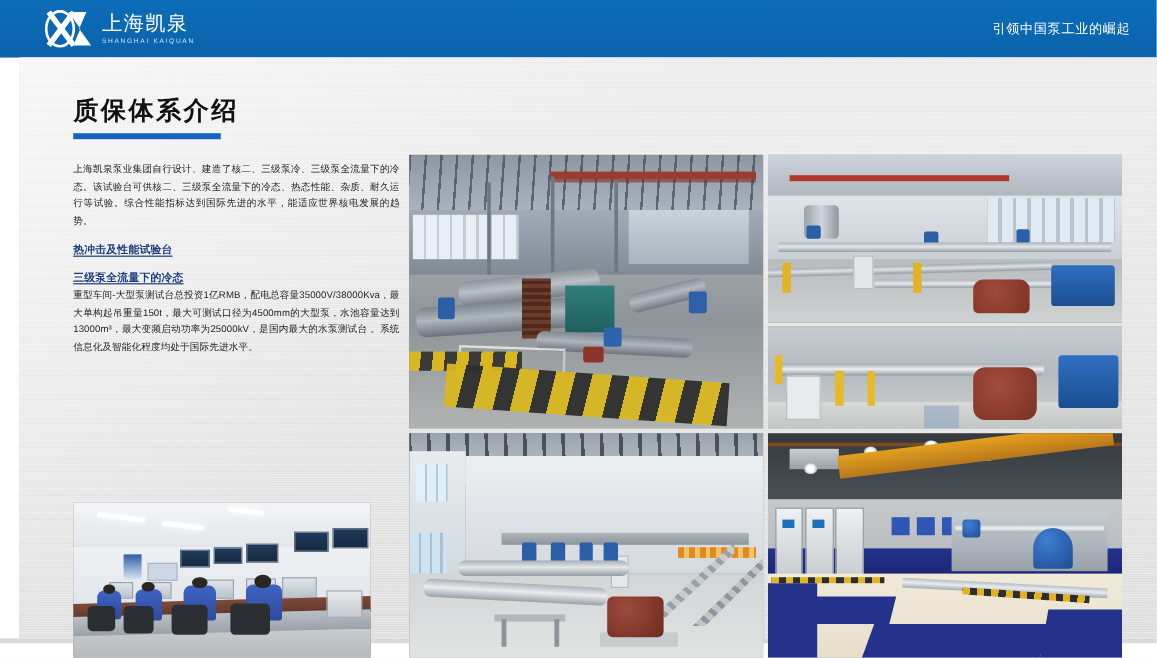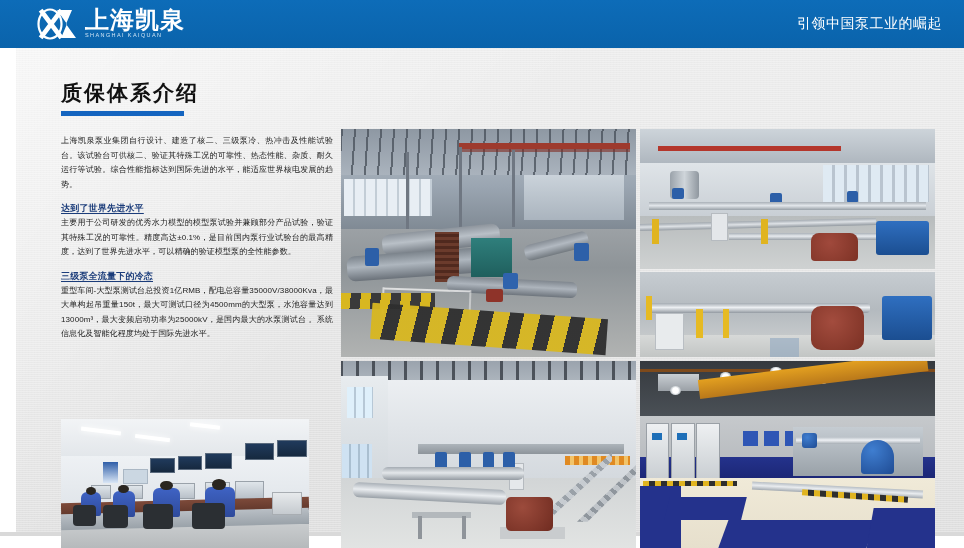--- a/index.html
+++ b/index.html
@@ -31,31 +31,31 @@
     width: 42px; height: 34px;
     position: relative;
     flex: 0 0 auto;
   }
   .logo-mark svg { display: block; }
   .logo-text {
     margin-left: 7px;
     display: flex; flex-direction: column; justify-content: center;
   }
   .logo-cn {
-    font-size: 24px; font-weight: bold; color: #ffffff;
+    font-size: 17px; font-weight: normal; color: #ffffff;
     letter-spacing: 1px; line-height: 20px;
   }
   .logo-en {
     font-size: 5.5px; color: #cfe4f5; letter-spacing: 1.4px;
     line-height: 8px; margin-top: 1px;
   }
   .header-tagline {
     position: absolute; right: 22px; top: 50%;
     transform: translateY(-50%);
-    font-size: 14px; color: #ffffff; letter-spacing: 0.5px;
+    font-size: 11px; color: #ffffff; letter-spacing: 0.5px;
     white-space: nowrap;
   }
 
   
   .canvas {
     position: absolute; left: 16px; top: 48px;
     width: 964px; height: 484px;
     background: #e9e9e9;
     background-image:
       linear-gradient(135deg, rgba(255,255,255,0.55) 0%, rgba(255,255,255,0) 40%),
@@ -395,26 +395,25 @@
 
   <div class="canvas">
 
     <div class="text-col">
       <div class="page-title">质保体系介绍</div>
       <div class="title-rule"></div>
 
       <div class="sections">
 
         <div class="section">
-          <div class="section-body">上海凯泉泵业集团自行设计、建造了核二、三级泵冷、热冲击及性能试验台。该试验台可供核二、验证其特殊工况的可靠性、热态性能、杂质、耐久运行等试验。综合性能指标达到国际先进的水平，能适应世界核电发展的趋势。</div>
+          <div class="section-body">上海凯泉泵业集团自行设计、建造了核二、三级泵冷、三级泵全流量下的冷态。该试验台可供核二、三级泵全流量下的冷态、热态性能、杂质、耐久运行等试验。综合性能指标达到国际先进的水平，能适应世界核电发展的趋势。</div>
         </div>
 
         <div class="section">
-          <div class="section-head">达到了世界先进水平</div>
-          <div class="section-body">主要用于公司研发的优秀水力模型的模型泵试验并兼顾部分产品试验，验证其特殊工况的可靠性。精度高达±0.1%，是目前国内泵行业试验台的最高精度，达到了世界先进水平，可以精确的验证模型泵的全性能参数。</div>
+          <div class="section-head">热冲击及性能试验台</div>
         </div>
 
         <div class="section">
           <div class="section-head">三级泵全流量下的冷态</div>
           <div class="section-body">重型车间-大型泵测试台总投资1亿RMB，配电总容量35000V/38000Kva，最大单构起吊重量150t，最大可测试口径为4500mm的大型泵，水池容量达到13000m³，最大变频启动功率为25000kV，是国内最大的水泵测试台 。系统信息化及智能化程度均处于国际先进水平。</div>
         </div>
 
 
       </div>
     </div>

